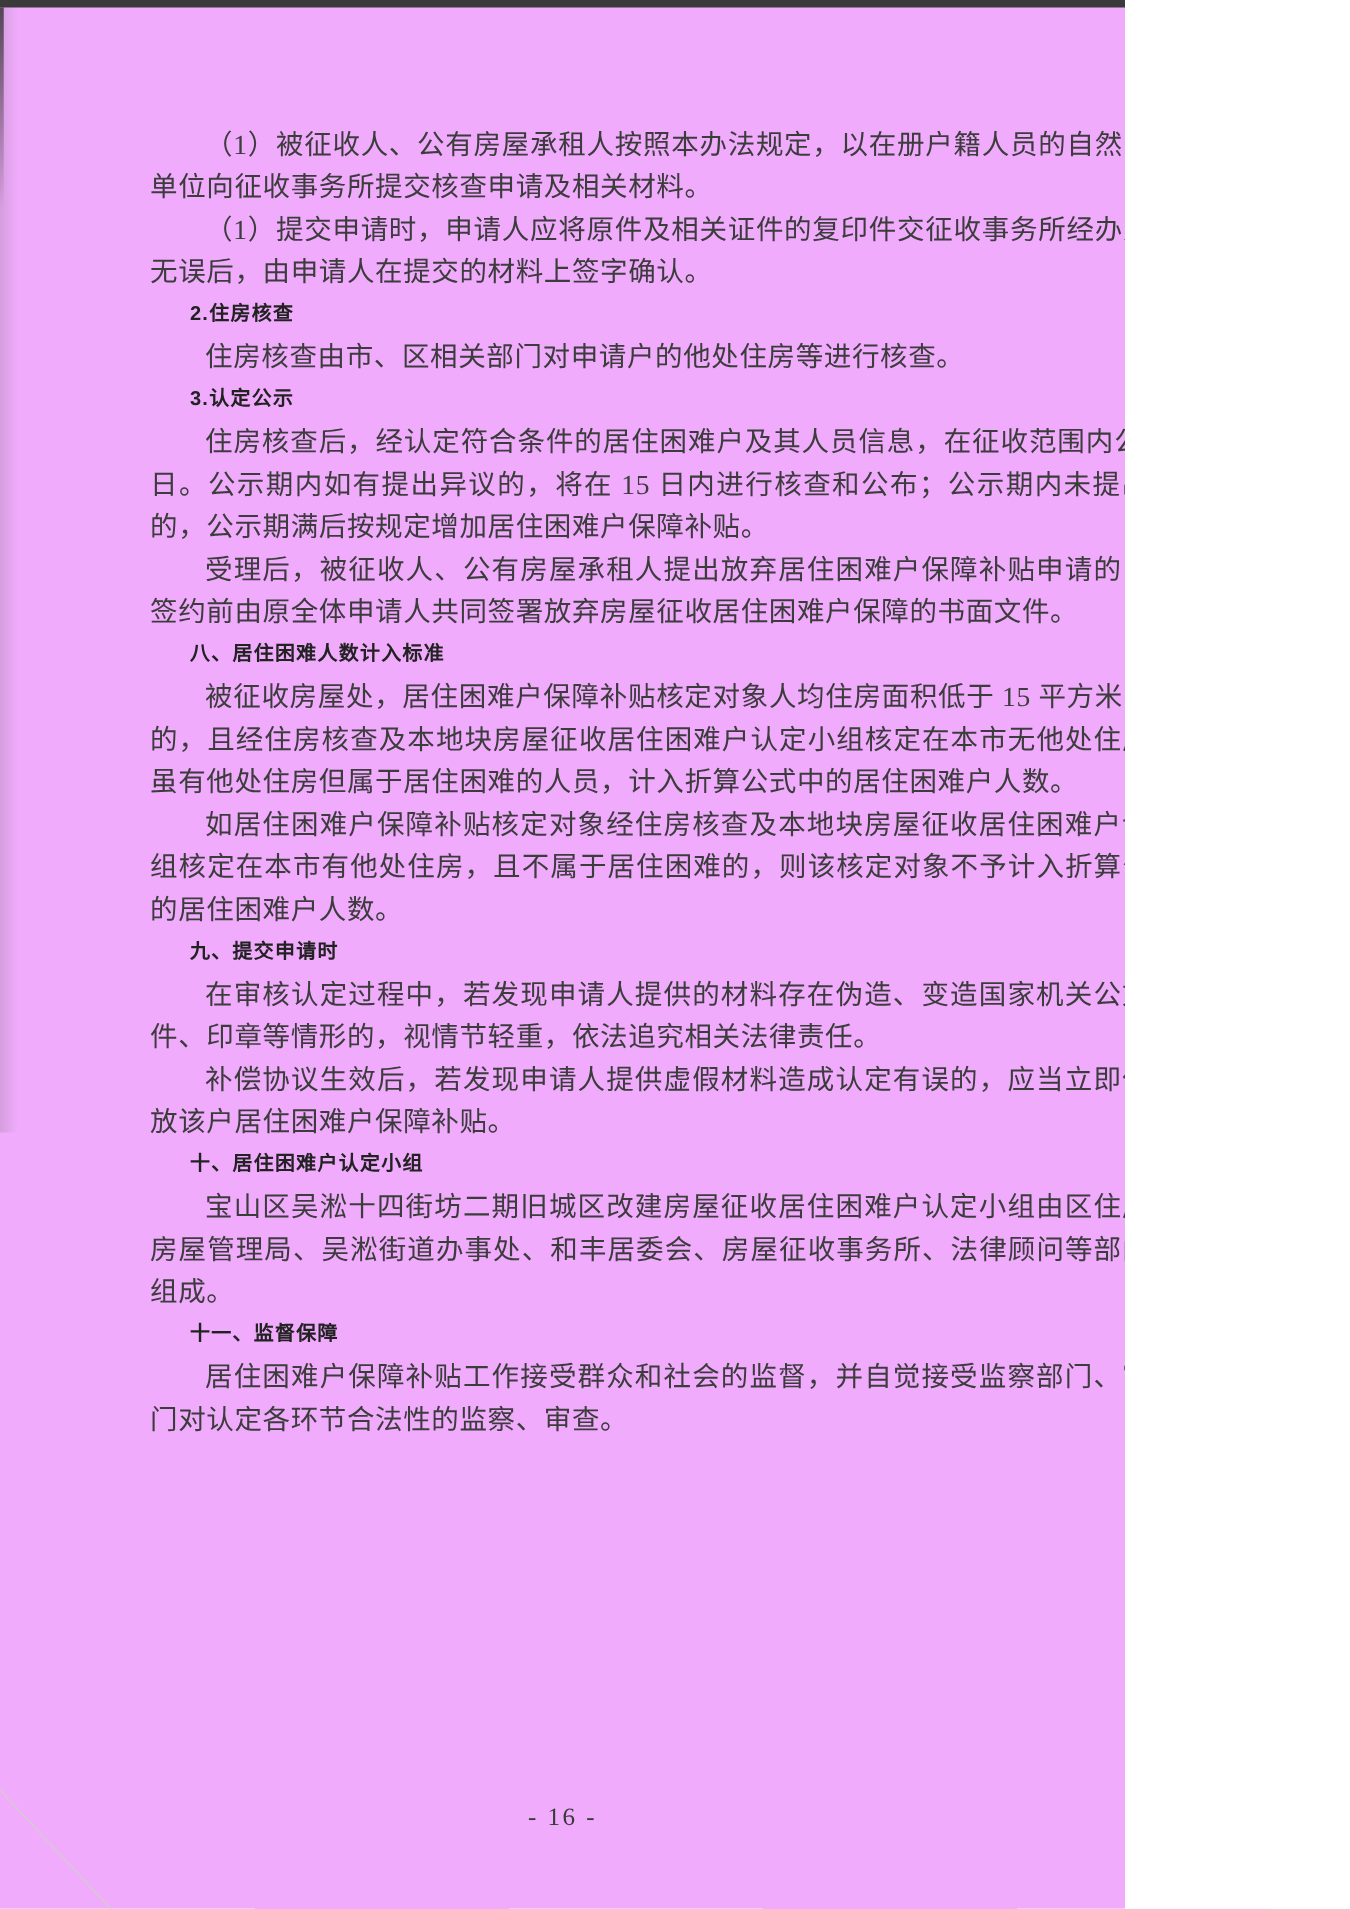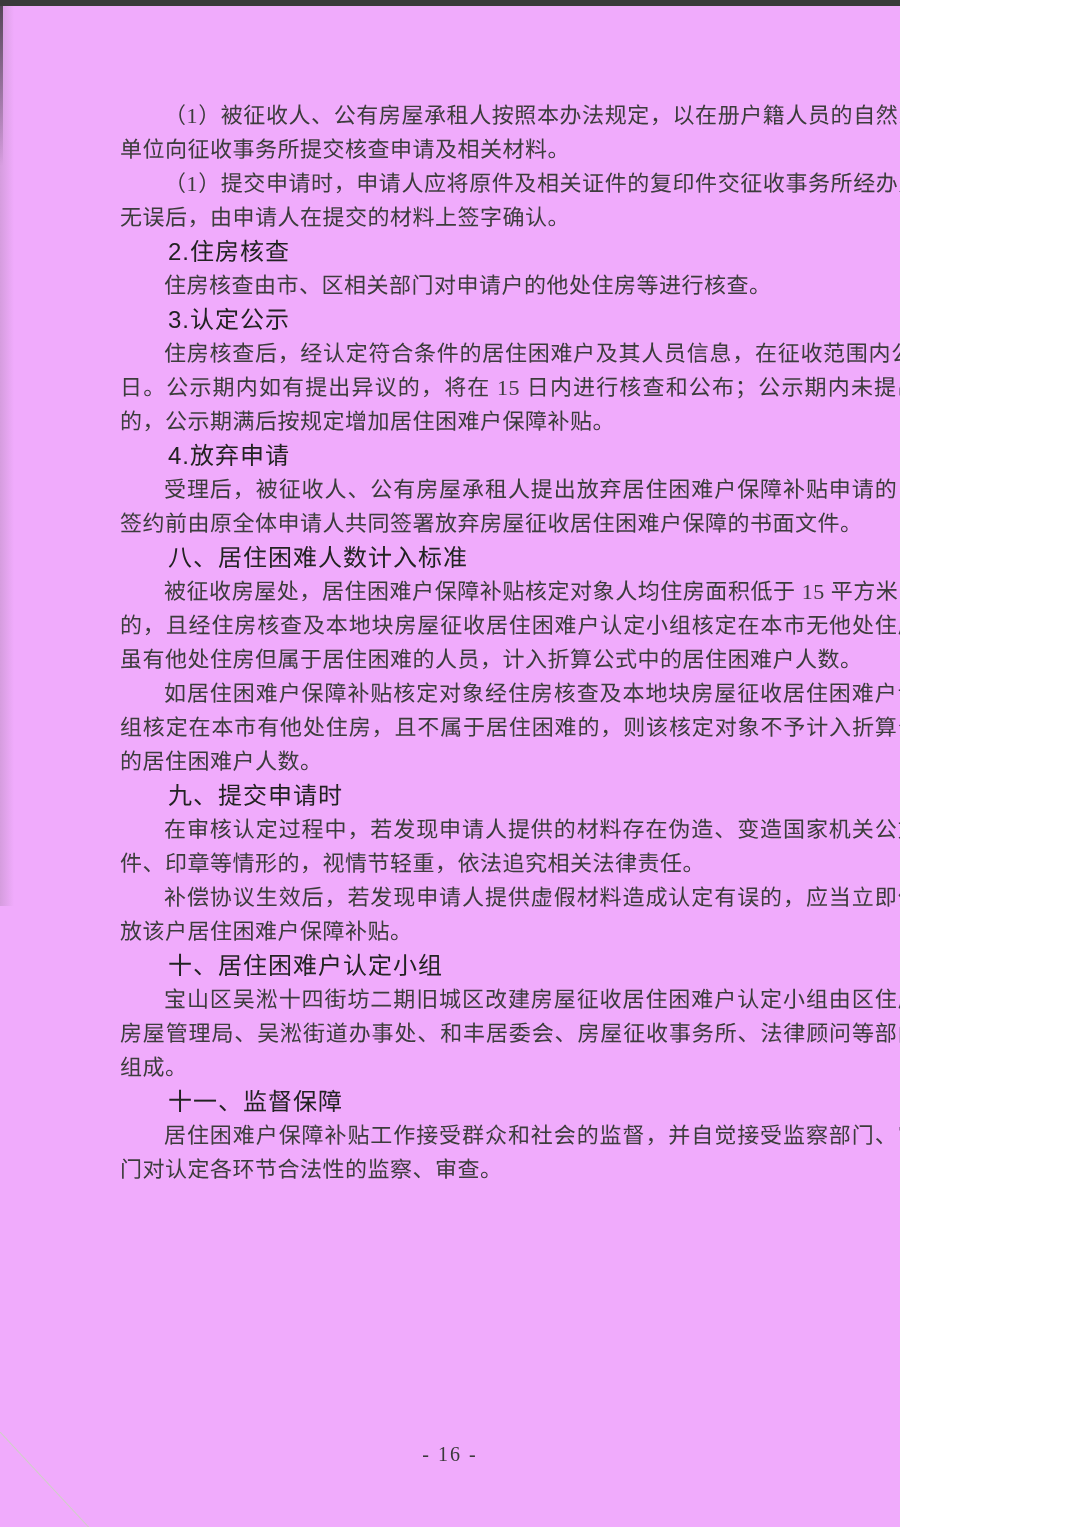--- a/index.html
+++ b/index.html
@@ -59,23 +59,23 @@
     text-justify: inter-ideograph;
     color: #3c3c3c;
     letter-spacing: 0.5px;
   }
   .doc-content p.body {
     margin: 0;
     text-indent: 2em;
   }
   .doc-content h3.heading {
     margin: 0;
-    font-size: 24px;
+    font-size: 16px;
     line-height: 34px;
-    font-weight: normal;
+    font-weight: bold;
     text-indent: 2em;
     color: #222222;
     font-family: "Liberation Sans", sans-serif;
     letter-spacing: 1px;
   }
   .page-number {
     position: absolute;
     left: 0;
     top: 1443px;
     width: 100%;
@@ -95,21 +95,20 @@
   <div class="scan-left-edge"></div>
   <div class="corner-fold-line"></div>
 
   <div class="doc-content">
       <p class="body">（1）被征收人、公有房屋承租人按照本办法规定，以在册户籍人员的自然家庭为单位向征收事务所提交核查申请及相关材料。</p>
       <p class="body">（1）提交申请时，申请人应将原件及相关证件的复印件交征收事务所经办人核对无误后，由申请人在提交的材料上签字确认。</p>
       <h3 class="heading">2.住房核查</h3>
       <p class="body">住房核查由市、区相关部门对申请户的他处住房等进行核查。</p>
       <h3 class="heading">3.认定公示</h3>
       <p class="body">住房核查后，经认定符合条件的居住困难户及其人员信息，在征收范围内公示 15 日。公示期内如有提出异议的，将在 15 日内进行核查和公布；公示期内未提出异议的，公示期满后按规定增加居住困难户保障补贴。</p>
-      <h3 class="heading">4.放弃申请</h3>
       <p class="body">受理后，被征收人、公有房屋承租人提出放弃居住困难户保障补贴申请的，应在签约前由原全体申请人共同签署放弃房屋征收居住困难户保障的书面文件。</p>
       <h3 class="heading">八、居住困难人数计入标准</h3>
       <p class="body">被征收房屋处，居住困难户保障补贴核定对象人均住房面积低于 15 平方米（含）的，且经住房核查及本地块房屋征收居住困难户认定小组核定在本市无他处住房，或虽有他处住房但属于居住困难的人员，计入折算公式中的居住困难户人数。</p>
       <p class="body">如居住困难户保障补贴核定对象经住房核查及本地块房屋征收居住困难户认定小组核定在本市有他处住房，且不属于居住困难的，则该核定对象不予计入折算公式中的居住困难户人数。</p>
       <h3 class="heading">九、提交申请时</h3>
       <p class="body">在审核认定过程中，若发现申请人提供的材料存在伪造、变造国家机关公文、证件、印章等情形的，视情节轻重，依法追究相关法律责任。</p>
       <p class="body">补偿协议生效后，若发现申请人提供虚假材料造成认定有误的，应当立即停止发放该户居住困难户保障补贴。</p>
       <h3 class="heading">十、居住困难户认定小组</h3>
       <p class="body">宝山区吴淞十四街坊二期旧城区改建房屋征收居住困难户认定小组由区住房保障房屋管理局、吴淞街道办事处、和丰居委会、房屋征收事务所、法律顾问等部门人员组成。</p>
       <h3 class="heading">十一、监督保障</h3>

